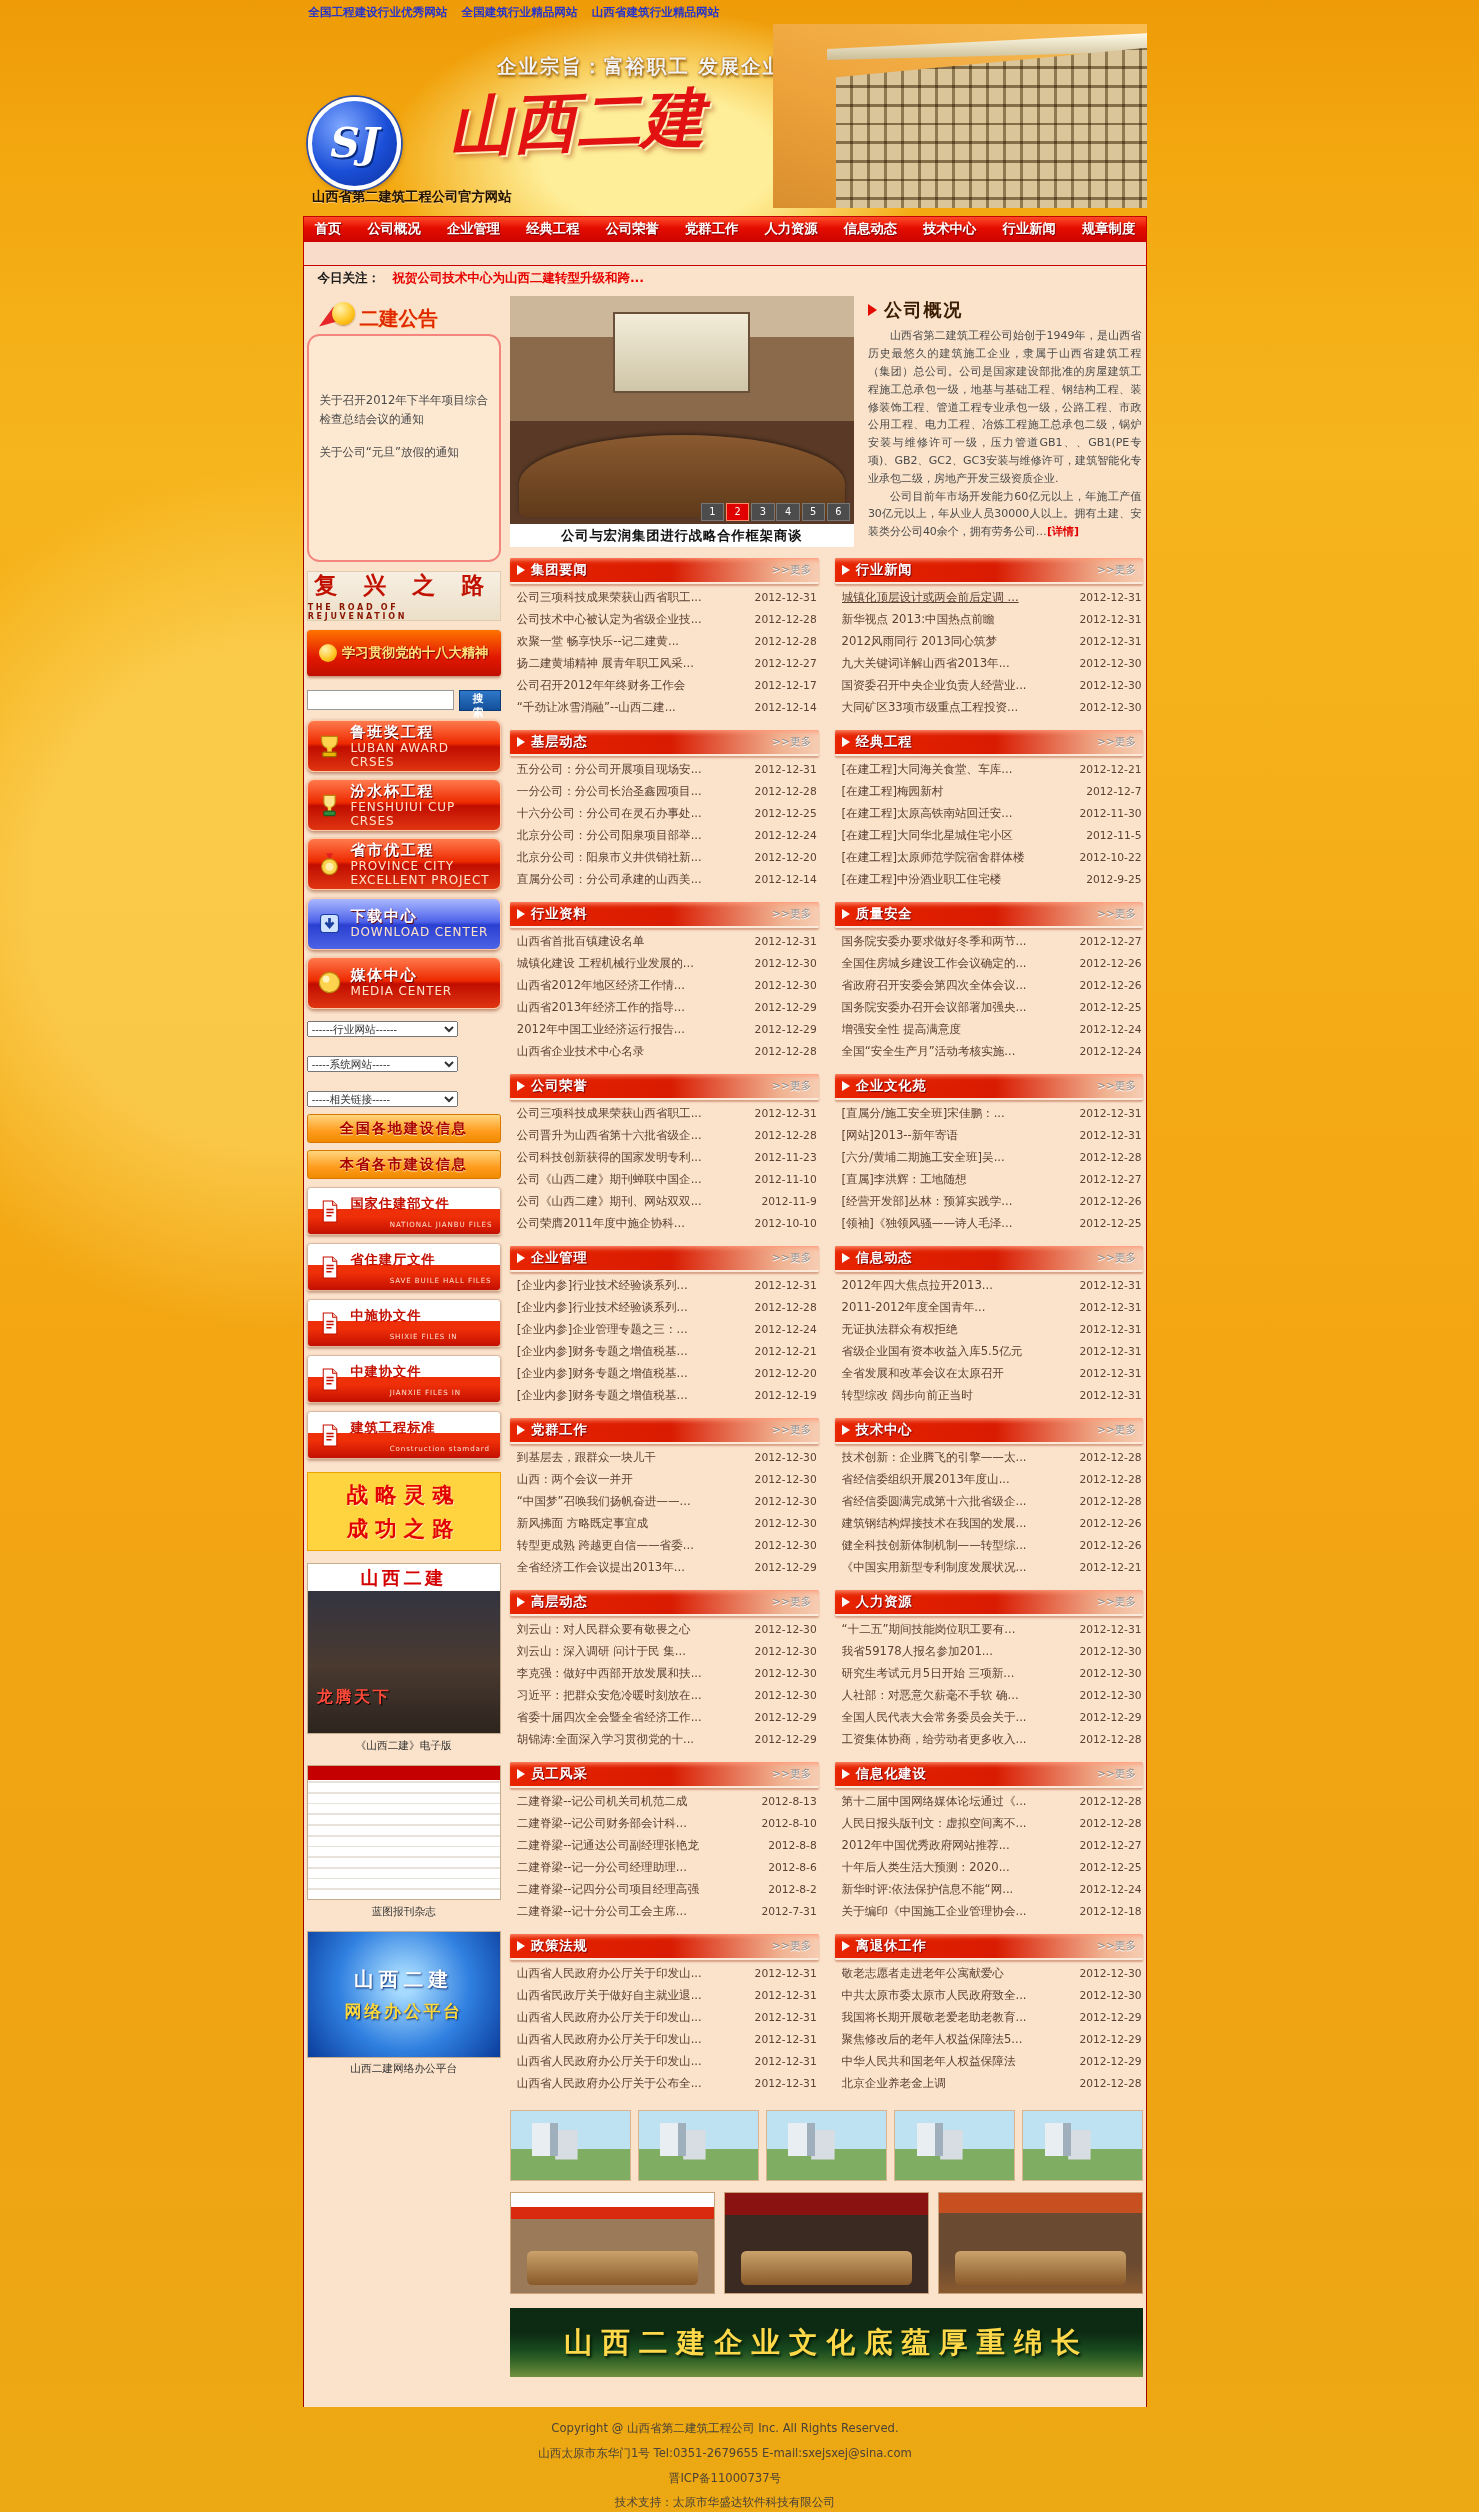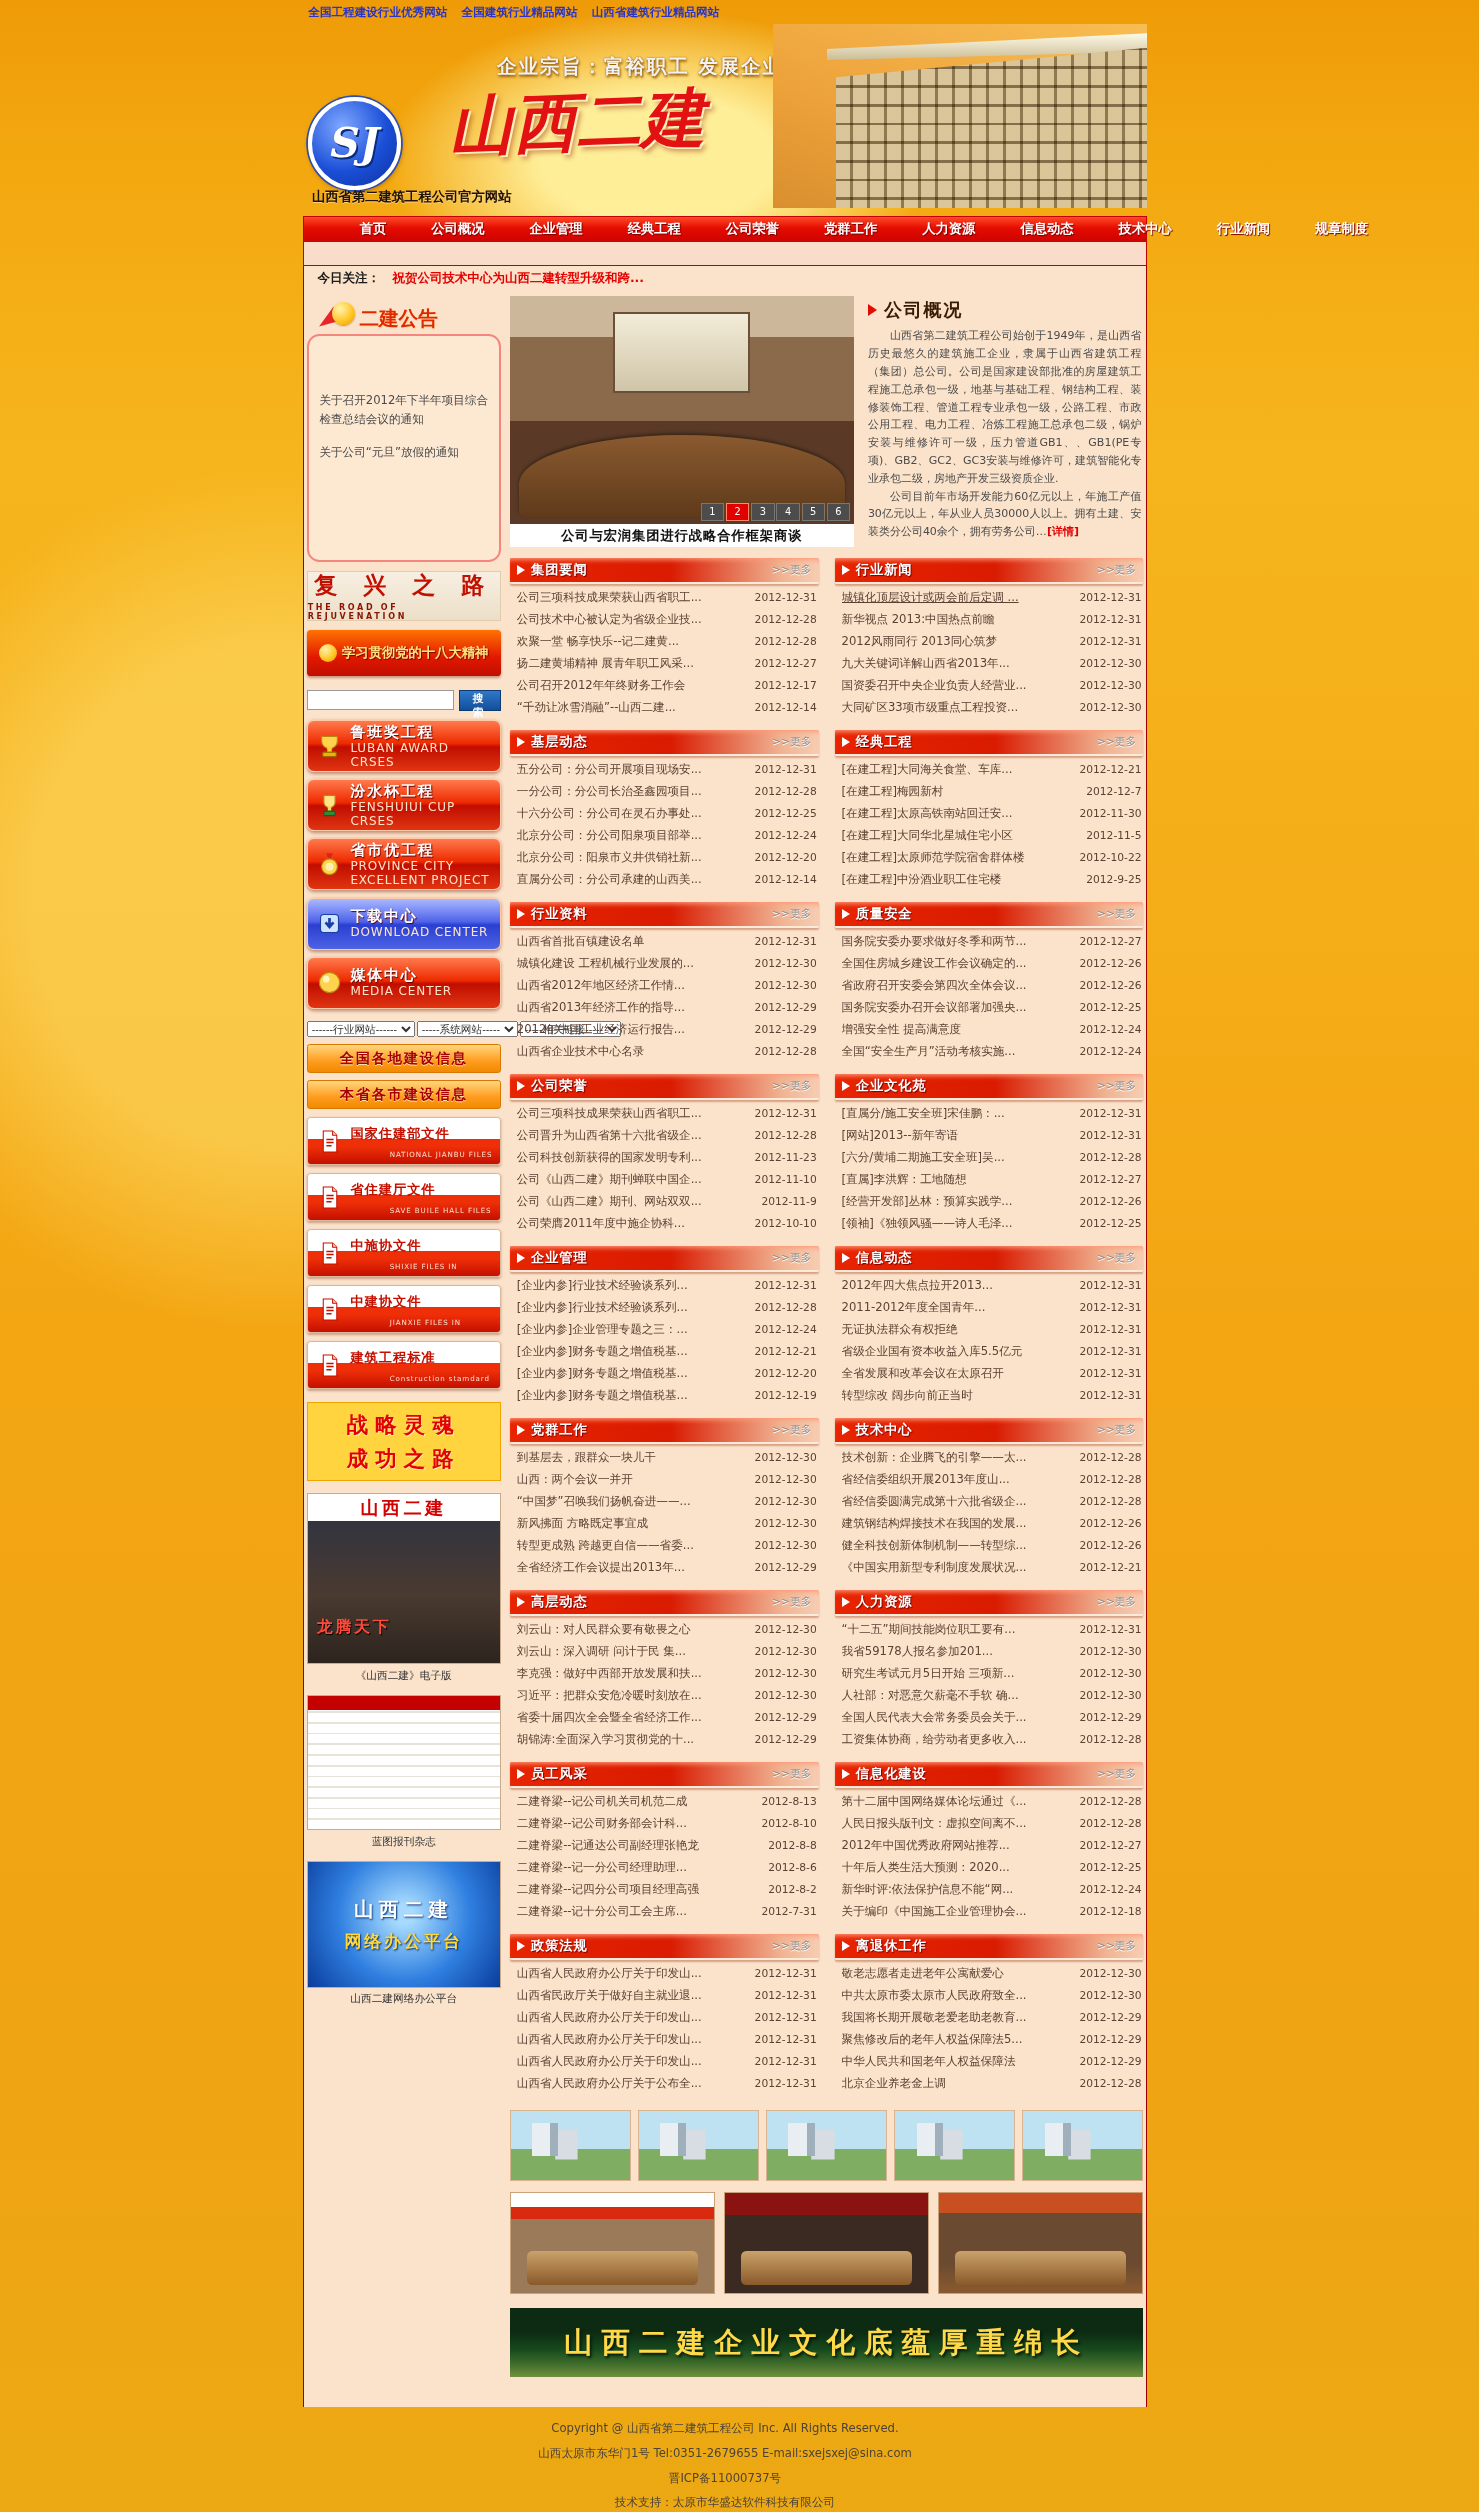--- a/index.html
+++ b/index.html
@@ -35,21 +35,21 @@
     background:repeating-linear-gradient(90deg,#efe3c9 0 14.2px,#9d8c6b 14.2px 17px),
                repeating-linear-gradient(0deg,#e9ddc2 0 16px,#8d7c5c 16px 18.7px);
     background-blend-mode:multiply;box-shadow:-3.6px 0 7.1px rgba(120,70,10,.4);}
   .building-roof{position:absolute;right:-9px;top:9px;width:329px;height:27px;
     clip-path:polygon(0 60%,100% 0,100% 70%,0 100%);background:linear-gradient(#fffbe8,#cbbd96);}
 
   
   .nav-wrap{border:1.8px solid #c40000;background:#f9dcc9;}
   .nav{display:flex;align-items:center;height:25px;padding:0 10.7px;gap:0;justify-content:space-between;
     background:linear-gradient(180deg,#ff4a26 0%,#e40c00 45%,#cc0300 100%);}
-  .nav-item{color:#fff;font-weight:bold;font-size:13.3px;cursor:pointer;white-space:nowrap;text-shadow:0.9px 0.9px 0.9px #7a0000;margin-left:45px;}
+  .nav-item{color:#fff;font-weight:bold;font-size:13.3px;cursor:pointer;white-space:nowrap;text-shadow:0.9px 0.9px 0.9px #7a0000;}
   .nav-strip{height:23px;}
 
   
   .content-panel{background:#fbe3cb;border-left:1.8px solid #9c0000;border-right:1.8px solid #9c0000;
     padding:0 2.7px 23px 2.7px;min-height:2118px;}
   .today{display:flex;align-items:center;height:25px;padding-left:10.7px;font-size:12.5px;}
   .today-label{color:#1a1a1a;font-weight:bold;}
   .today-text{color:#e60000;font-weight:bold;margin-left:12.5px;cursor:pointer;}
   .cols{display:flex;margin-top:5.3px;}
 
@@ -76,21 +76,21 @@
   .search-input{flex:1;height:18px;border:0.9px solid #9a9a9a;background:#fff;font-size:10.7px;padding:0 3.6px;}
   .search-btn{width:50px;height:21.4px;background:linear-gradient(#2f78c8,#124f9a);color:#fff;border:0.9px solid #0c3a74;
     font-size:10.7px;font-weight:bold;cursor:pointer;letter-spacing:3.6px;}
   .side-btn{position:relative;height:50px;border-radius:7.1px;margin:7.1px 0;display:flex;align-items:center;gap:7.1px;
     padding:0 7.1px;box-shadow:0 1.8px 3.6px rgba(120,30,0,.45);border:0.9px solid #ffc9a8;cursor:pointer;}
   .side-btn.red{background:linear-gradient(180deg,#ff7a4d 0%,#ee2a00 45%,#c00d00 52%,#e03512 100%);}
   .side-btn.blue{background:linear-gradient(180deg,#a9b8ff 0%,#5064ea 45%,#2a3fd0 52%,#4c63e6 100%);}
   .btn-icon{width:28.5px;height:28.5px;flex:none;display:flex;align-items:center;justify-content:center;}
   .btn-cn{color:#fff;font-weight:bold;font-size:15px;letter-spacing:1.8px;text-shadow:0.9px 0.9px 0.9px #600;line-height:1.15;}
   .btn-en{color:#ffe3c9;font-size:12px;letter-spacing:0.9px;}
-  .side-selects{display:flex;flex-direction:row;gap:2px;margin:12.5px 0 5.3px 0;}
+  .side-selects{display:flex;flex-direction:column;gap:19px;margin:12.5px 0 5.3px 0;}
   .side-select{width:151px;font-size:10.7px;color:#333;}
   .info-btn{height:27px;margin:7.1px 0;display:flex;align-items:center;justify-content:center;cursor:pointer;
     background:linear-gradient(180deg,#ffd67e,#ff9c1e 60%,#f08a00);border:0.9px solid #d97800;border-radius:2.7px;
     color:#a80000;font-weight:bold;font-size:14.2px;letter-spacing:1.8px;text-shadow:0 0.9px 0 #ffe2a0;}
   .file-btn{position:relative;height:46px;margin:8px 0;border-radius:3.6px;overflow:hidden;cursor:pointer;
     background:linear-gradient(180deg,#ffffff 0 46%,#ef2f08 46% 62%,#c41000 100%);
     border:0.9px solid #d8b9a0;box-shadow:0 1.8px 2.7px rgba(120,30,0,.35);display:flex;align-items:center;gap:7.1px;padding:0 7.1px;}
   .file-cn{color:#c41000;font-weight:bold;font-size:13.3px;letter-spacing:0.9px;margin-top:-14.2px;}
   .file-en{position:absolute;left:43px;bottom:5.3px;color:#ffe0d0;font-size:7.1px;letter-spacing:0.9px;margin-left:39px;}
   .motto-box{margin:12.5px 0;height:77px;background:#ffd43f;border:1.8px solid #f0a400;display:flex;flex-direction:column;

